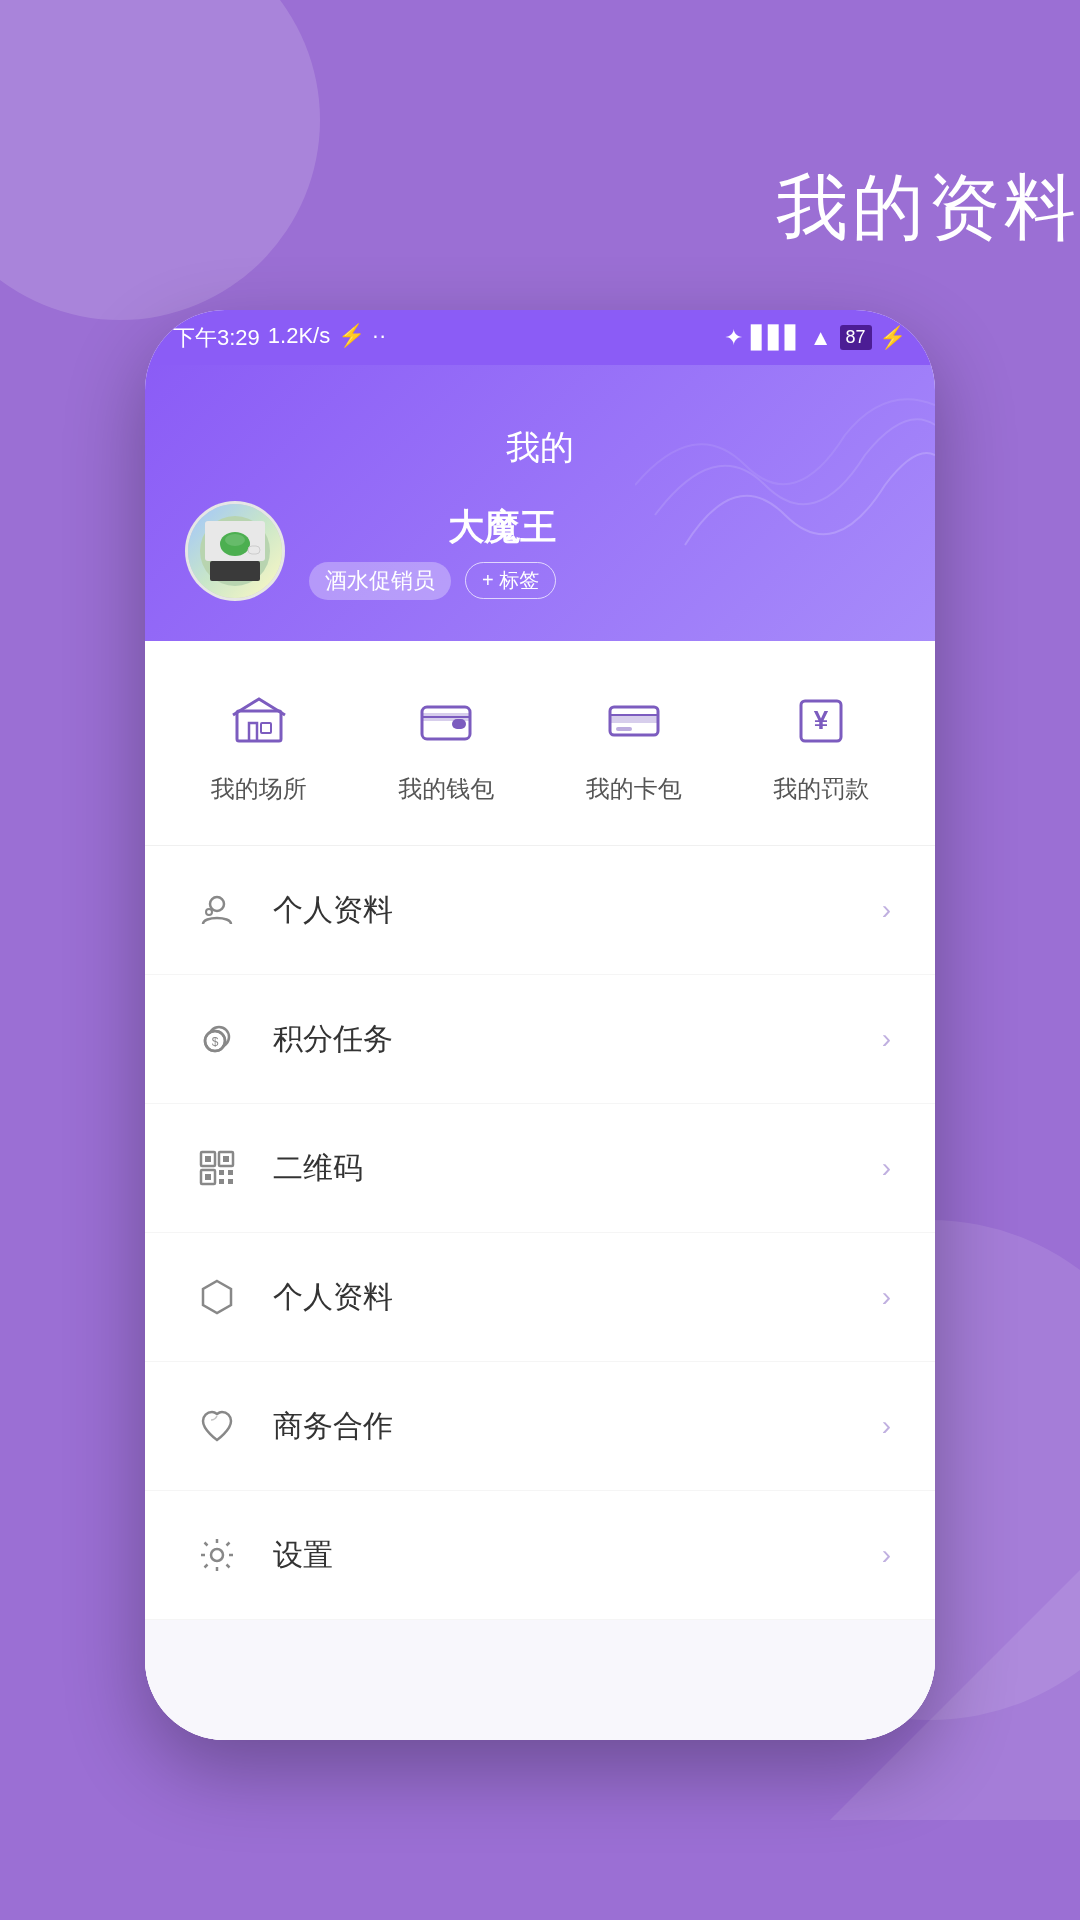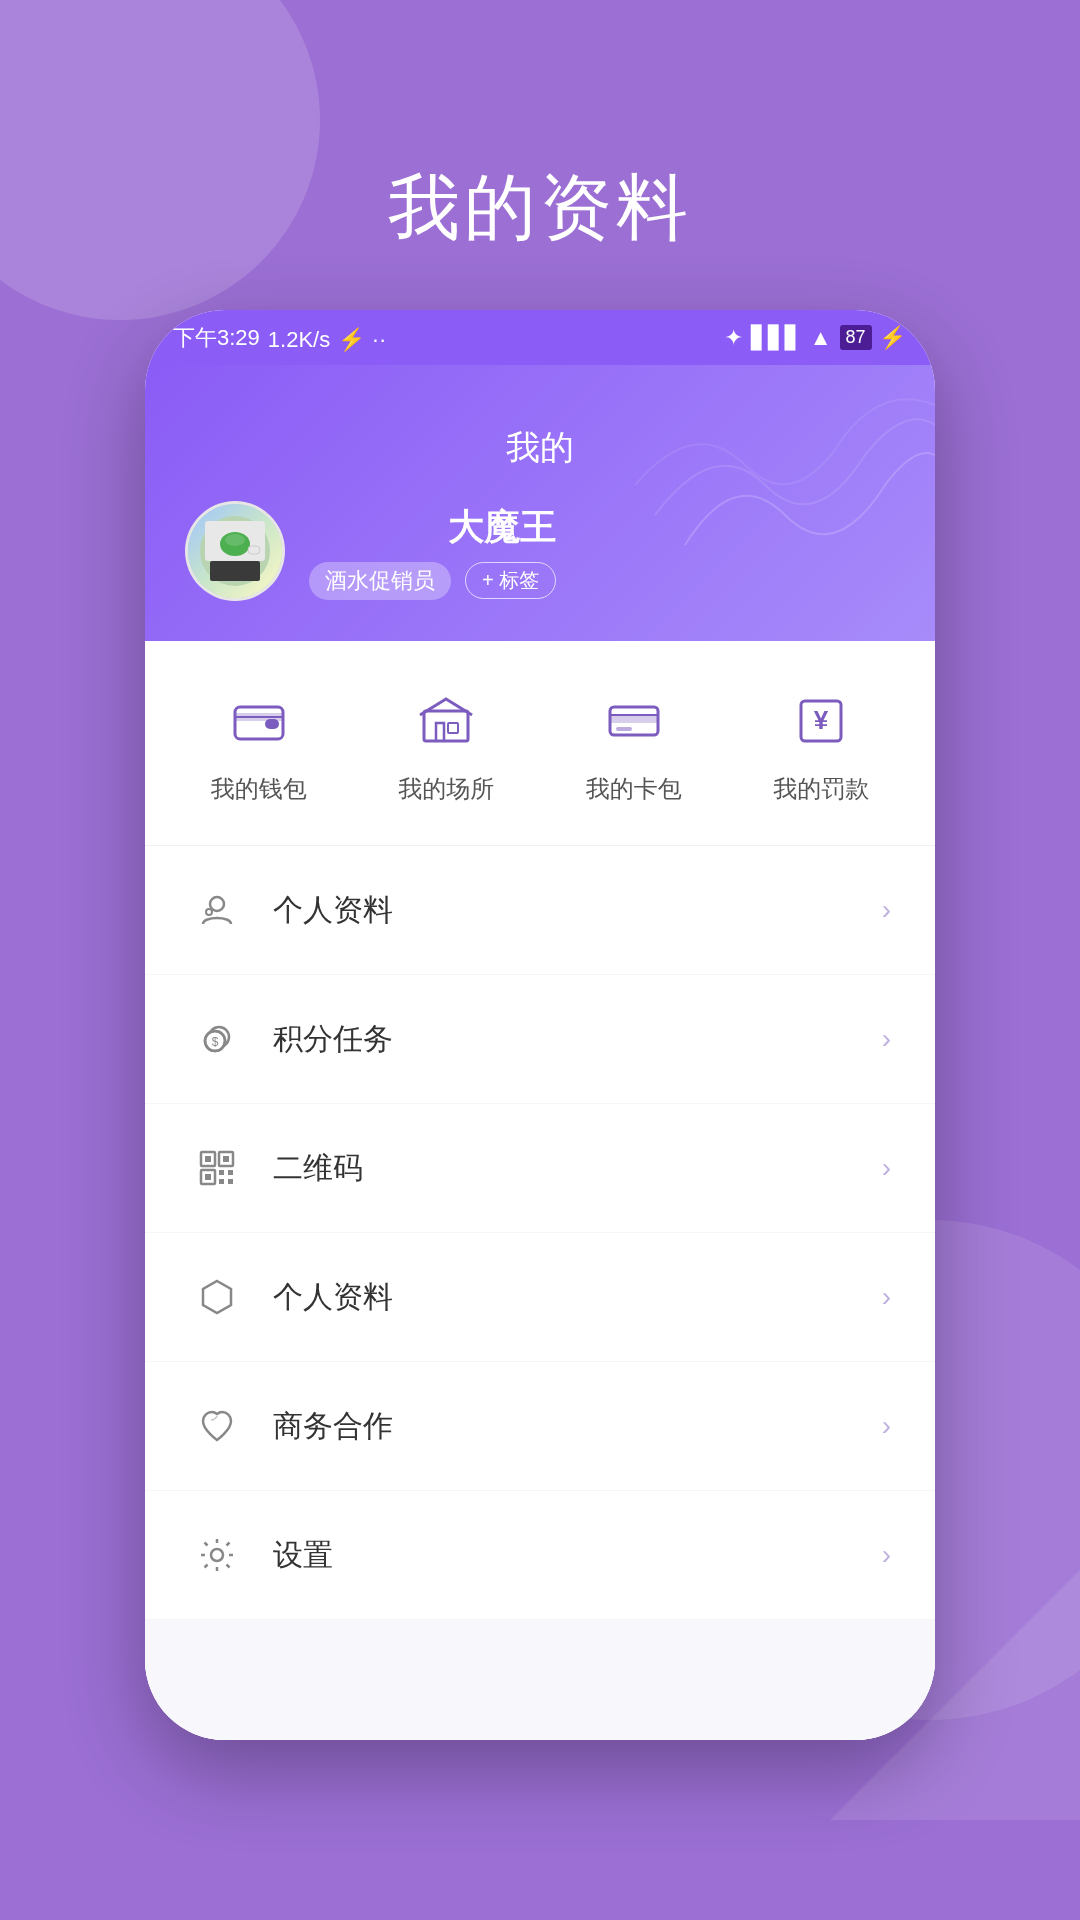--- a/index.html
+++ b/index.html
@@ -38,21 +38,21 @@
       width: 0;
       height: 0;
       border-left: 300px solid transparent;
       border-bottom: 300px solid rgba(255,255,255,0.1);
     }
 
     .page-title {
       position: absolute;
       top: 160px;
       width: 100%;
-      text-align: center;
+      text-align: right;
       color: white;
       font-size: 72px;
       font-weight: 500;
       letter-spacing: 4px;
     }
 
     
     .phone-frame {
       position: absolute;
       top: 310px;
@@ -69,21 +69,21 @@
     .status-bar {
       background: #8b5cf6;
       height: 55px;
       display: flex;
       align-items: center;
       justify-content: space-between;
       padding: 0 28px;
       font-size: 22px;
       color: white;
     }
-    .status-left { display: flex; align-items: flex-end; gap: 8px; }
+    .status-left { display: flex; align-items: flex-start; gap: 8px; }
     .status-right { display: flex; align-items: center; gap: 8px; }
     .battery-box {
       background: #4c1d95;
       border-radius: 3px;
       padding: 2px 6px;
       font-size: 18px;
       color: white;
     }
 
     
@@ -282,39 +282,39 @@
           <span class="badge-tag">+ 标签</span>
         </div>
       </div>
     </div>
   </div>
 
   <div class="quick-actions">
     <div class="action-item">
       <div class="action-icon-wrap">
         <svg width="56" height="56" viewBox="0 0 56 56" fill="none">
+          <rect x="6" y="18" width="44" height="30" rx="2" stroke="#7c5cbf" stroke-width="3" fill="none"></rect>
+          <path d="M18 48 L18 30 L26 30 L26 48" stroke="#7c5cbf" stroke-width="2.5" fill="none"></path>
+          <rect x="30" y="30" width="10" height="10" rx="1" stroke="#7c5cbf" stroke-width="2" fill="none"></rect>
+          <path d="M2 22 L28 6 L54 22" stroke="#7c5cbf" stroke-width="3" fill="none"></path>
+        </svg>
+      </div>
+      <span class="action-label">我的场所</span>
+    </div>
+
+    <div class="action-item">
+      <div class="action-icon-wrap">
+        <svg width="56" height="56" viewBox="0 0 56 56" fill="none">
           <rect x="4" y="14" width="48" height="32" rx="5" stroke="#7c5cbf" stroke-width="3" fill="none"></rect>
           <rect x="4" y="20" width="48" height="8" fill="#7c5cbf" opacity="0.3"></rect>
           <rect x="34" y="26" width="14" height="10" rx="5" fill="#7c5cbf"></rect>
           <path d="M4 24 L52 24" stroke="#7c5cbf" stroke-width="2"></path>
         </svg>
       </div>
       <span class="action-label">我的钱包</span>
-    </div>
-
-    <div class="action-item">
-      <div class="action-icon-wrap">
-        <svg width="56" height="56" viewBox="0 0 56 56" fill="none">
-          <rect x="6" y="18" width="44" height="30" rx="2" stroke="#7c5cbf" stroke-width="3" fill="none"></rect>
-          <path d="M18 48 L18 30 L26 30 L26 48" stroke="#7c5cbf" stroke-width="2.5" fill="none"></path>
-          <rect x="30" y="30" width="10" height="10" rx="1" stroke="#7c5cbf" stroke-width="2" fill="none"></rect>
-          <path d="M2 22 L28 6 L54 22" stroke="#7c5cbf" stroke-width="3" fill="none"></path>
-        </svg>
-      </div>
-      <span class="action-label">我的场所</span>
     </div>
 
     <div class="action-item">
       <div class="action-icon-wrap">
         <svg width="56" height="56" viewBox="0 0 56 56" fill="none">
           <rect x="4" y="14" width="48" height="28" rx="4" stroke="#7c5cbf" stroke-width="3" fill="none"></rect>
           <rect x="4" y="22" width="48" height="8" fill="#7c5cbf" opacity="0.3"></rect>
           <path d="M4 22 L52 22" stroke="#7c5cbf" stroke-width="2"></path>
           <rect x="10" y="34" width="16" height="4" rx="2" fill="#7c5cbf" opacity="0.5"></rect>
         </svg>

